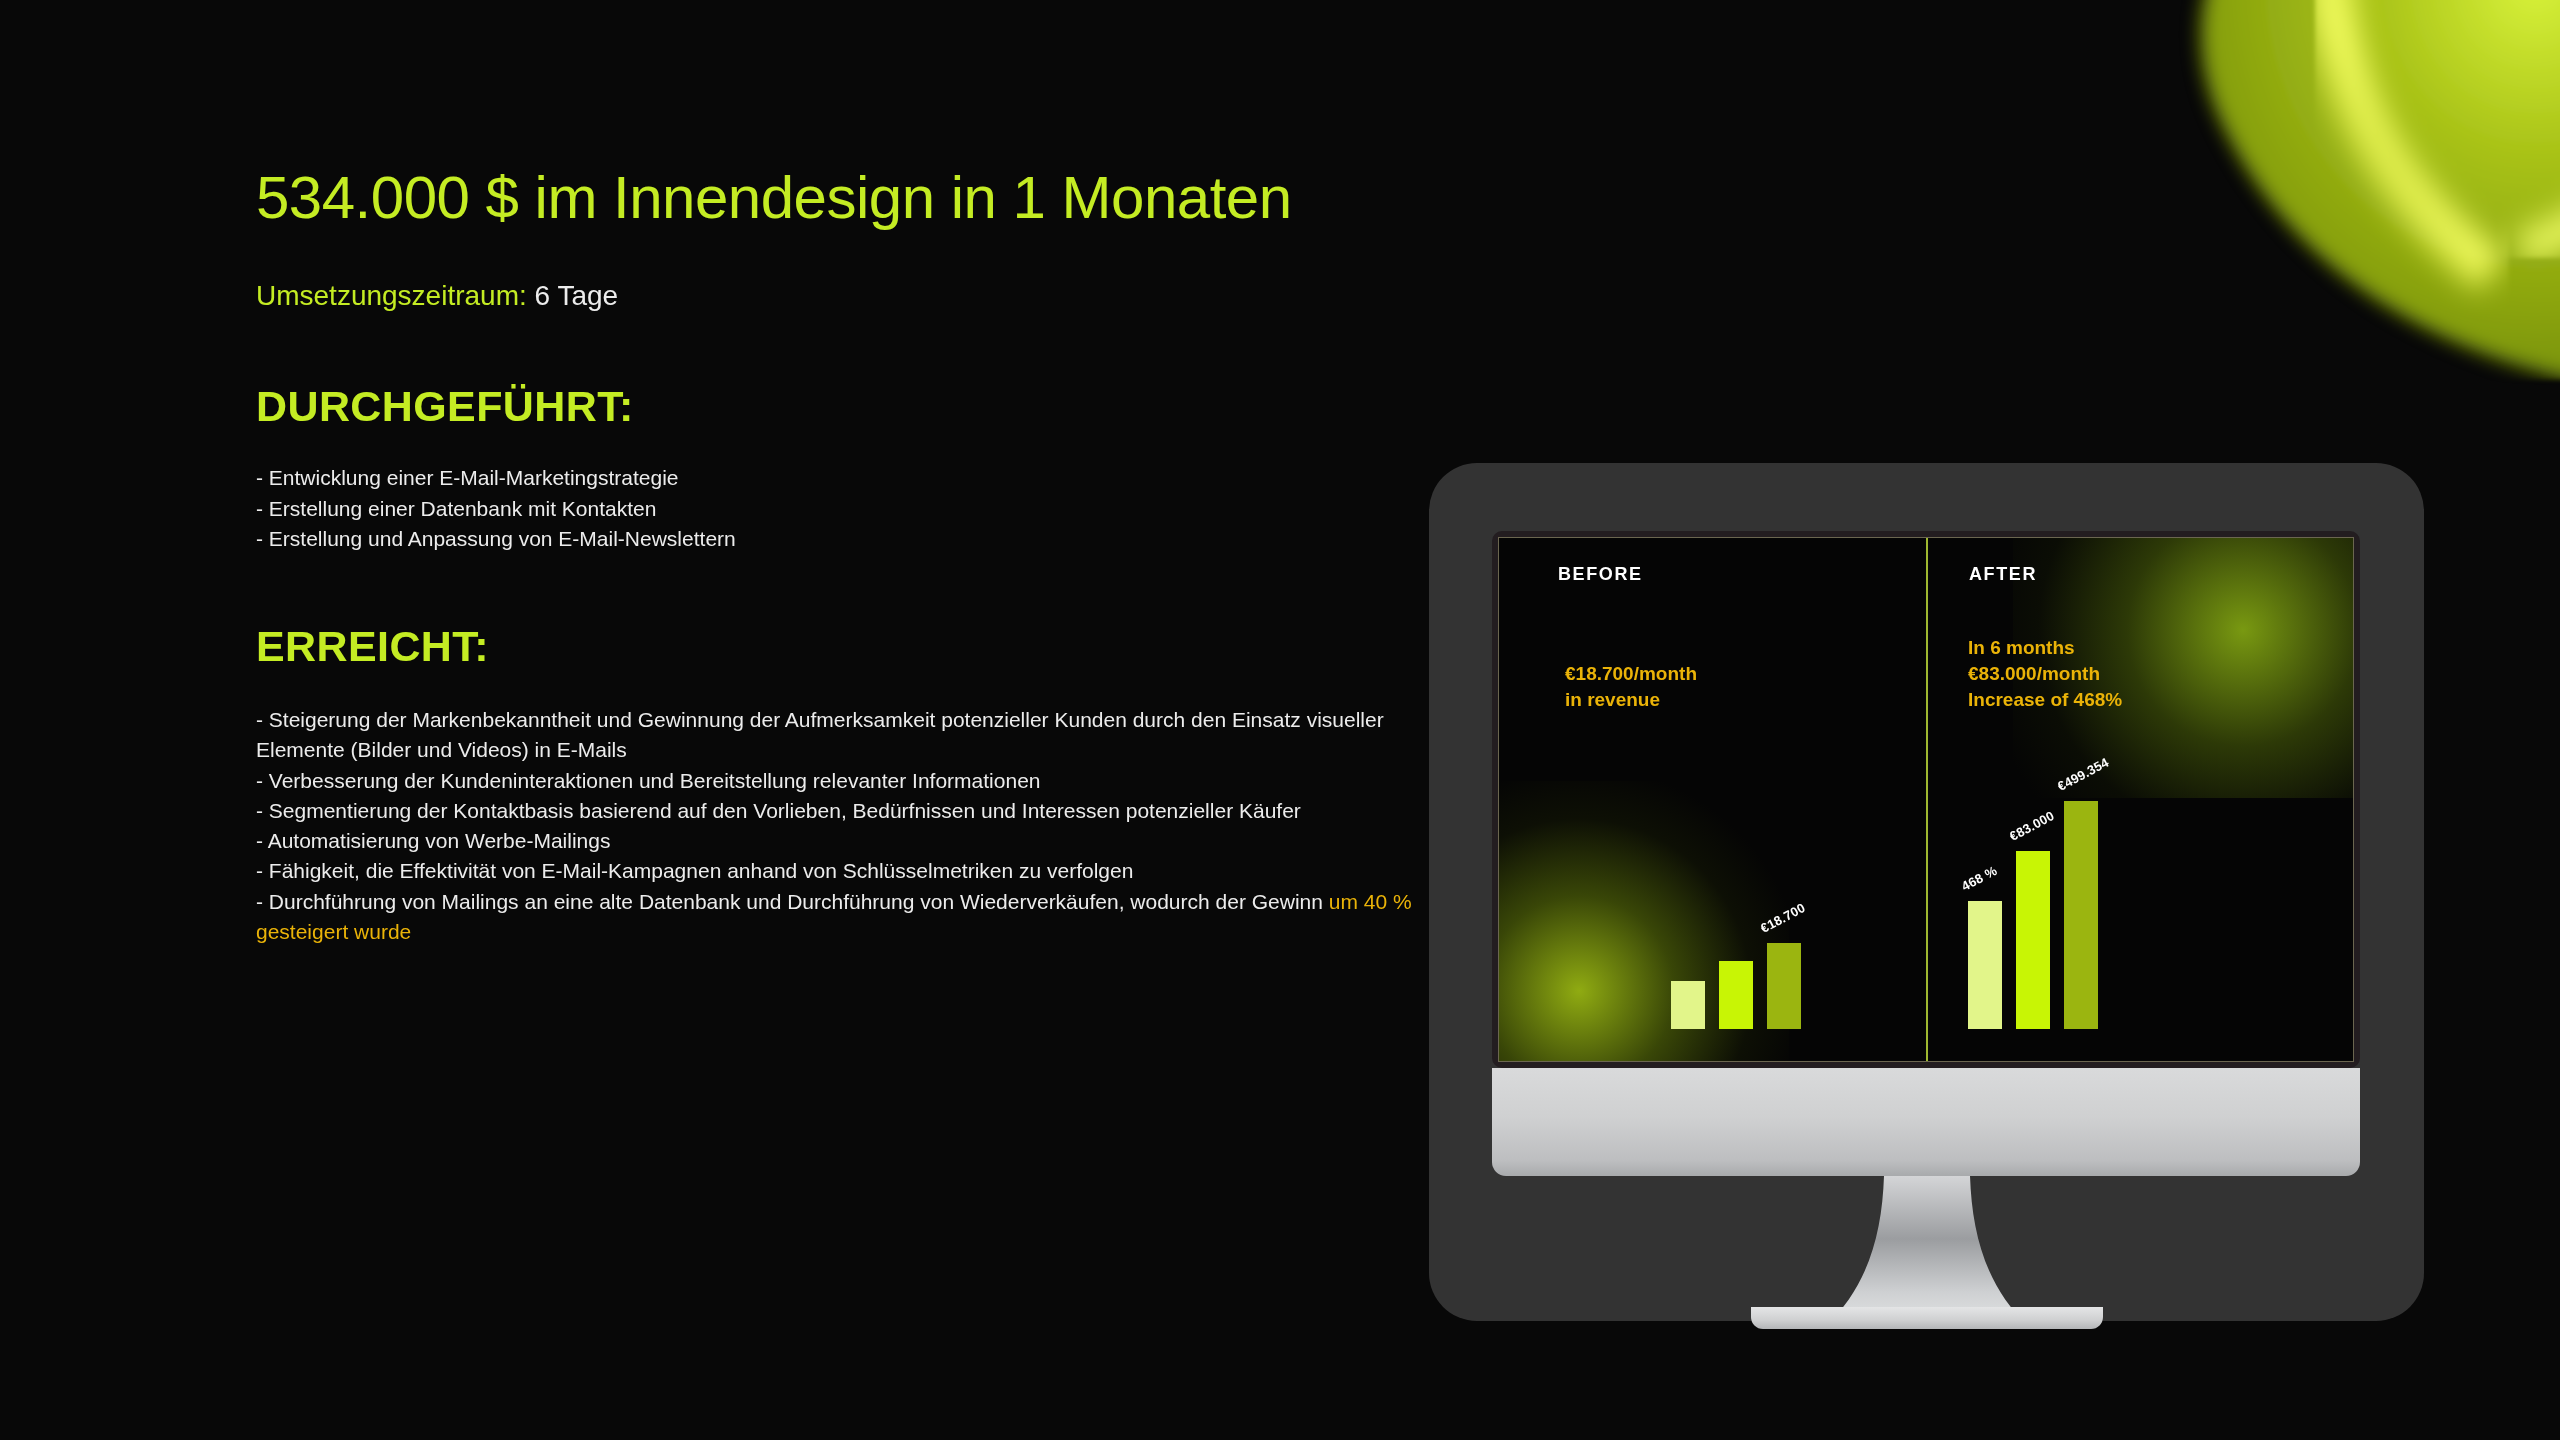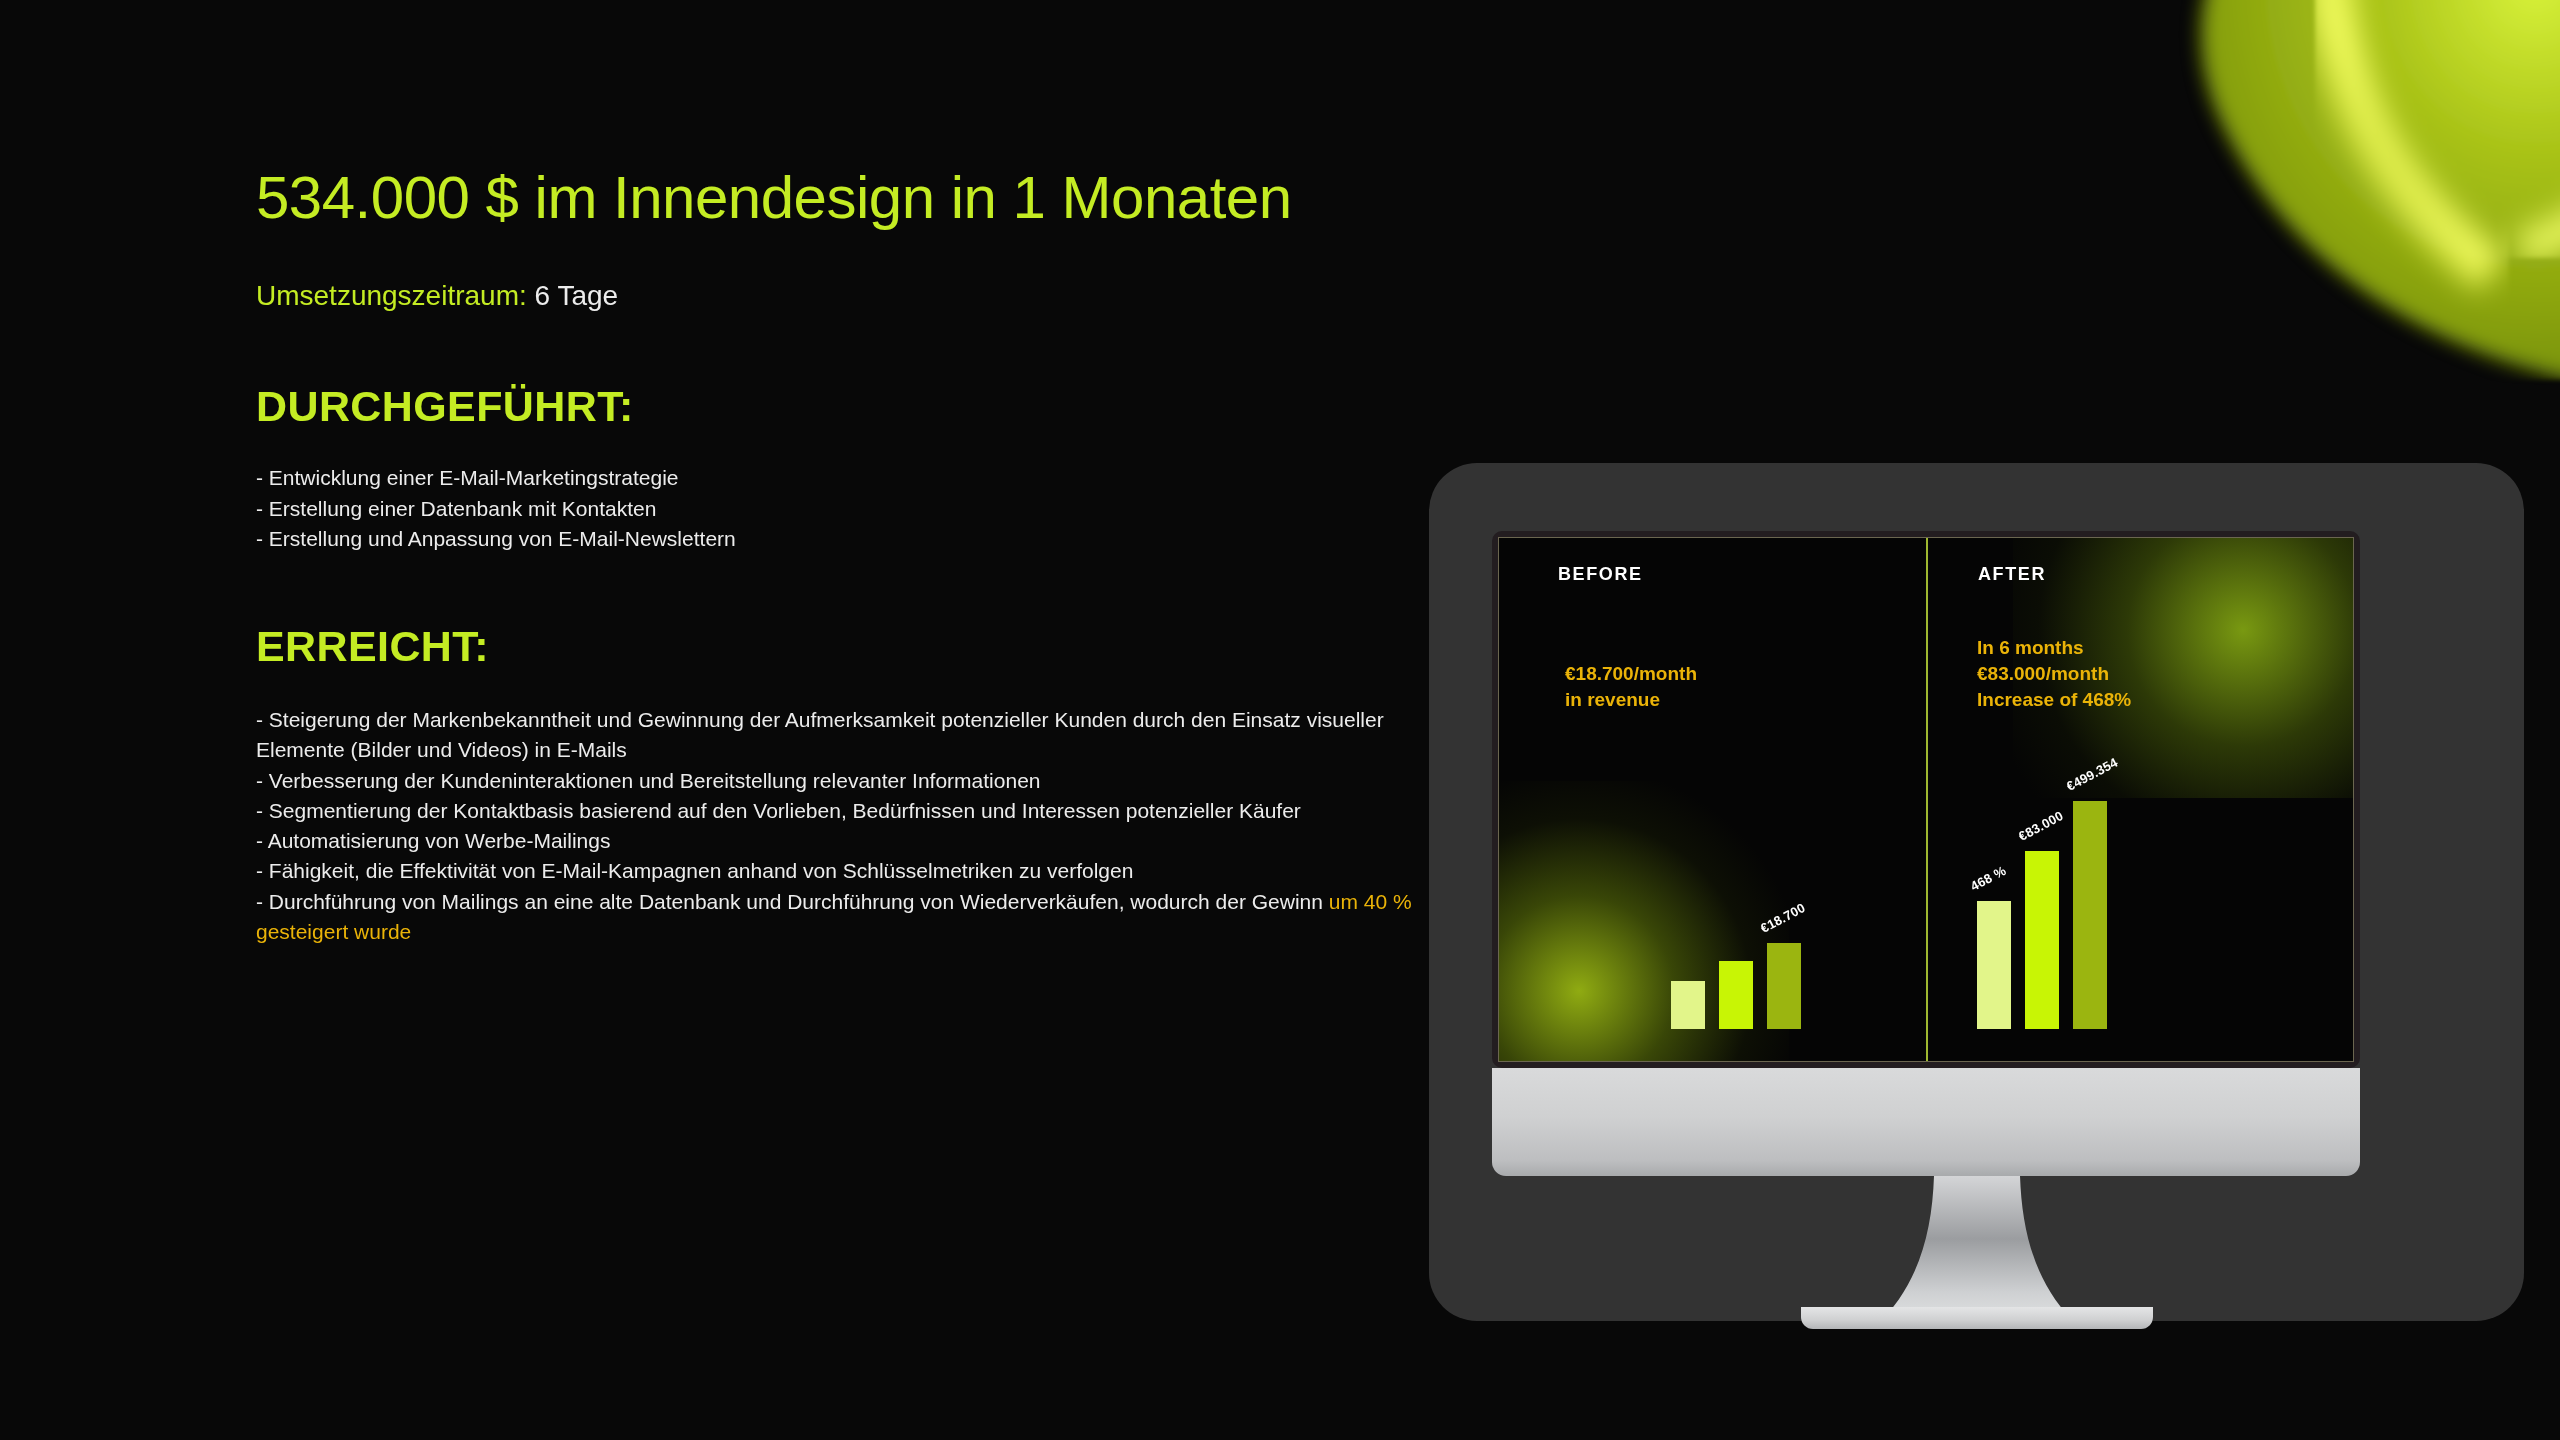--- a/index.html
+++ b/index.html
@@ -58,21 +58,21 @@
     color:#ececec;
   }
   .bullets.tight{ margin-top:34px; }
   .bullets p{ white-space:pre-wrap; }
   .hl{ color:#eab308; }
 
   
   .monitor{
     position:absolute;
     left:1429px; top:463px;
-    width:1095px; height:858px;
+    width:995px; height:858px;
     background:#333333;
     border-radius:48px;
   }
   .screen-bezel{
     position:absolute;
     left:63px; top:68px;
     width:868px; height:537px;
     background:#231d20;
     border-radius:10px;
     padding:6px;
@@ -100,21 +100,21 @@
     position:absolute;
     left:50%; top:0; bottom:0;
     width:2px;
     background:#9fb830;
   }
   .panel{
     position:absolute; top:0; bottom:0;
     width:50%;
   }
   .panel.before{ left:0; }
-  .panel.after{ right:7px; }
+  .panel.after{ right:16px; }
   .panel-tag{
     position:absolute; top:26px; left:59px;
     color:#ffffff;
     font-size:18px; font-weight:bold;
     letter-spacing:1.6px;
   }
   .panel-note{
     position:absolute;
     color:#eab308;
     font-size:19px; font-weight:bold;

